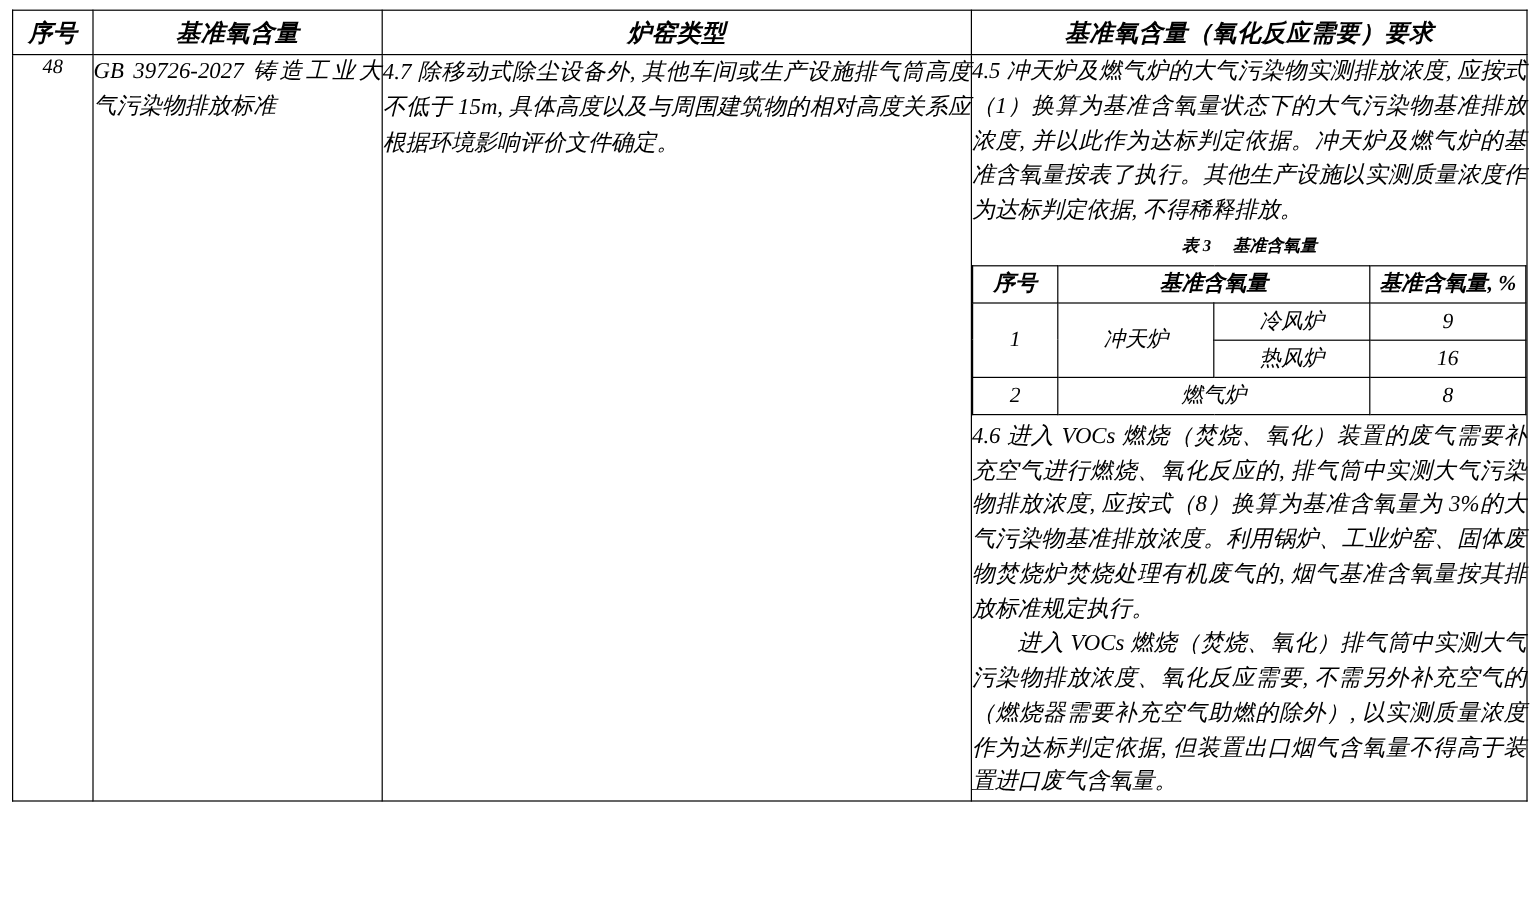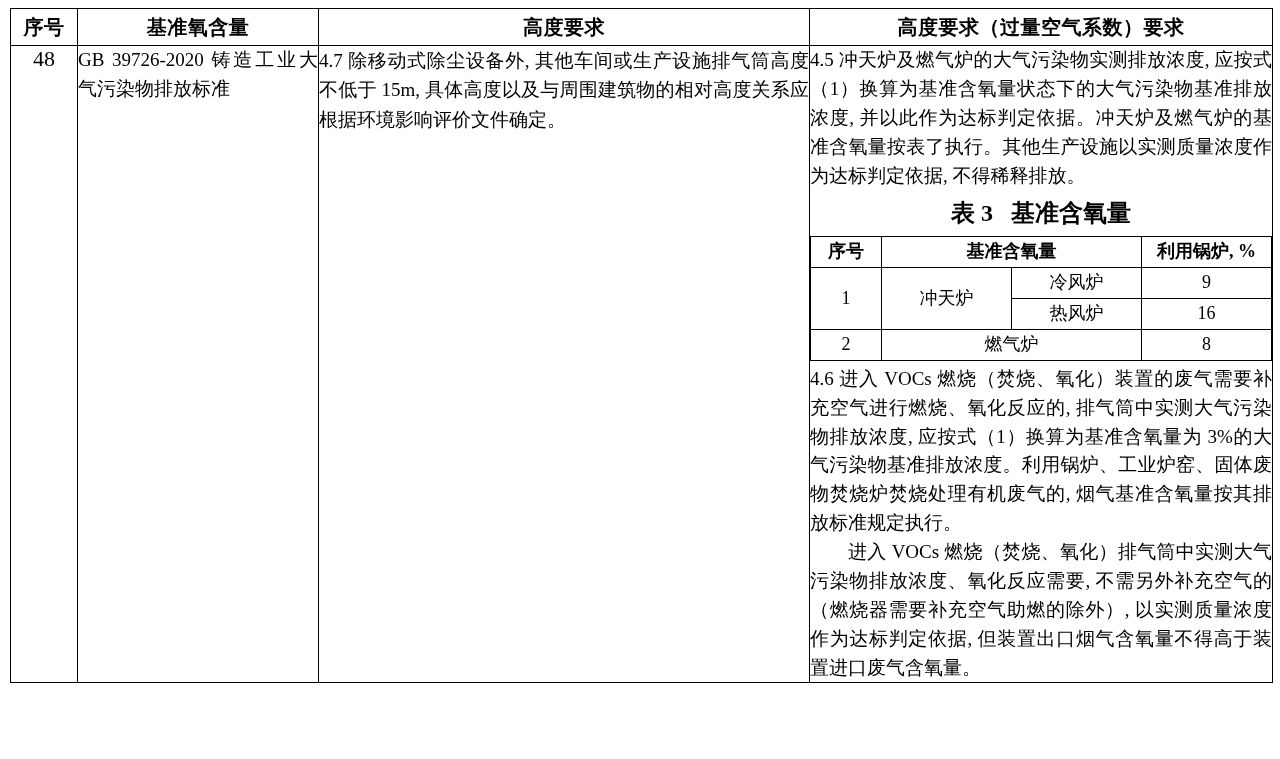--- a/index.html
+++ b/index.html
@@ -13,20 +13,21 @@
     font-family: "Liberation Serif", "DejaVu Serif", serif;
     color: #000000;
     overflow: hidden;
   }
   .page {
     position: relative;
     width: 1024px;
     height: 759px;
     box-sizing: border-box;
     padding: 8px 10px 0 10px;
+    font-style: italic;
   }
   table.main {
     border-collapse: collapse;
     width: 1260px;
     table-layout: fixed;
     border: 1px solid #000;
   }
   table.main > thead > tr > th,
   table.main > tbody > tr > td {
     border: 1px solid #000;
@@ -42,21 +43,21 @@
     letter-spacing: 0.5px;
   }
   .col-no    { width: 66px; }
   .col-name  { width: 240px; }
   .col-height{ width: 490px; }
   .col-oxy   { width: 462px; }
 
   .cell-no {
     text-align: center;
     vertical-align: middle;
-    font-size: 22px;
+    font-size: 17px;
   }
   .cell-name {
     vertical-align: middle;
     font-size: 19px;
     line-height: 1.5;
     padding: 6px 10px;
     text-align: justify;
     text-justify: inter-ideograph;
   }
   .cell-height {
@@ -81,21 +82,21 @@
     margin: 0 0 0 0;
     text-align: justify;
     text-justify: inter-ideograph;
   }
   .para.indent {
     text-indent: 2em;
   }
   .subtable-title {
     text-align: center;
     font-weight: bold;
-    font-size: 24px;
+    font-size: 14px;
     margin: 5px 0 4px 0;
   }
   .subtable-title .gap {
     display: inline-block;
     width: 18px;
   }
   table.sub {
     border-collapse: collapse;
     width: 100%;
     table-layout: fixed;
@@ -121,42 +122,42 @@
 </style>
 </head>
 <body>
 
 <div class="page">
   <table class="main">
     <thead>
       <tr>
         <th class="col-no">序号</th>
         <th class="col-name">基准氧含量</th>
-        <th class="col-height">高度要求</th>
-        <th class="col-oxy">高度要求（过量空气系数）要求</th>
+        <th class="col-height">炉窑类型</th>
+        <th class="col-oxy">基准氧含量（氧化反应需要）要求</th>
       </tr>
     </thead>
     <tbody>
       <tr>
         <td class="cell-no">48</td>
-        <td class="cell-name">GB 39726-2020 铸造工业大气污染物排放标准</td>
+        <td class="cell-name">GB 39726-2027 铸造工业大气污染物排放标准</td>
         <td class="cell-height">4.7 除移动式除尘设备外, 其他车间或生产设施排气筒高度不低于 15m, 具体高度以及与周围建筑物的相对高度关系应根据环境影响评价文件确定。</td>
         <td class="cell-oxy">
           <p class="para">4.5 冲天炉及燃气炉的大气污染物实测排放浓度, 应按式（1）换算为基准含氧量状态下的大气污染物基准排放浓度, 并以此作为达标判定依据。冲天炉及燃气炉的基准含氧量按表了执行。其他生产设施以实测质量浓度作为达标判定依据, 不得稀释排放。</p>
 
           <div class="subtable-title">
             <span>表 3</span><span class="gap"></span><span>基准含氧量</span>
           </div>
 
           <table class="sub">
             <thead>
               <tr>
                 <th class="sub-col-1">序号</th>
                 <th colspan="2">基准含氧量</th>
-                <th class="sub-col-4">利用锅炉,  %</th>
+                <th class="sub-col-4">基准含氧量,  %</th>
               </tr>
             </thead>
             <tbody>
               <tr>
                 <td class="sub-col-1" rowspan="2">1</td>
                 <td class="sub-col-2" rowspan="2">冲天炉</td>
                 <td class="sub-col-3">冷风炉</td>
                 <td class="sub-col-4">9</td>
               </tr>
               <tr>
@@ -164,19 +165,19 @@
                 <td class="sub-col-4">16</td>
               </tr>
               <tr>
                 <td class="sub-col-1">2</td>
                 <td colspan="2">燃气炉</td>
                 <td class="sub-col-4">8</td>
               </tr>
             </tbody>
           </table>
 
-          <p class="para">4.6 进入 VOCs 燃烧（焚烧、氧化）装置的废气需要补充空气进行燃烧、氧化反应的, 排气筒中实测大气污染物排放浓度, 应按式（1）换算为基准含氧量为 3%的大气污染物基准排放浓度。利用锅炉、工业炉窑、固体废物焚烧炉焚烧处理有机废气的, 烟气基准含氧量按其排放标准规定执行。</p>
+          <p class="para">4.6 进入 VOCs 燃烧（焚烧、氧化）装置的废气需要补充空气进行燃烧、氧化反应的, 排气筒中实测大气污染物排放浓度, 应按式（8）换算为基准含氧量为 3%的大气污染物基准排放浓度。利用锅炉、工业炉窑、固体废物焚烧炉焚烧处理有机废气的, 烟气基准含氧量按其排放标准规定执行。</p>
           <p class="para indent">进入 VOCs 燃烧（焚烧、氧化）排气筒中实测大气污染物排放浓度、氧化反应需要, 不需另外补充空气的（燃烧器需要补充空气助燃的除外）, 以实测质量浓度作为达标判定依据, 但装置出口烟气含氧量不得高于装置进口废气含氧量。</p>
         </td>
       </tr>
     </tbody>
   </table>
 </div>
 
 </body></html>

